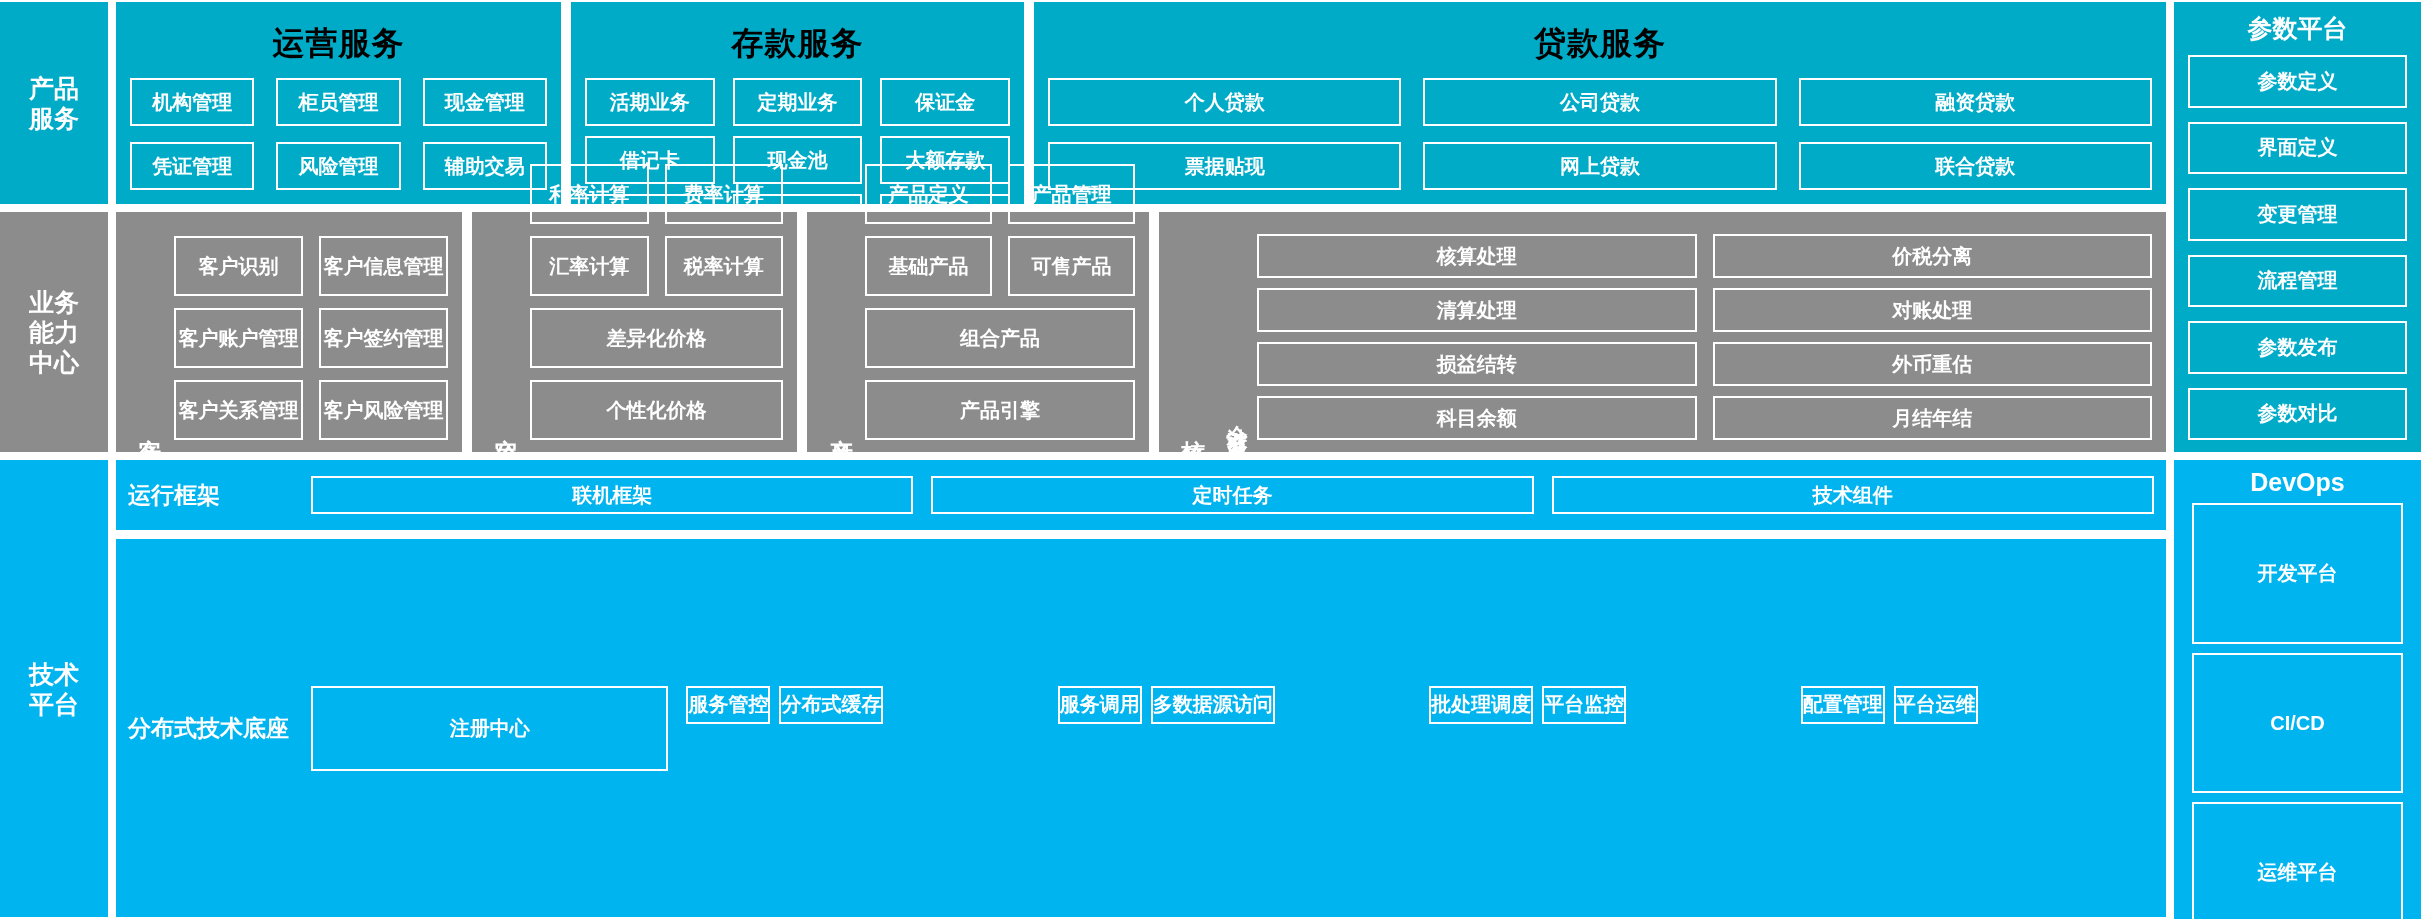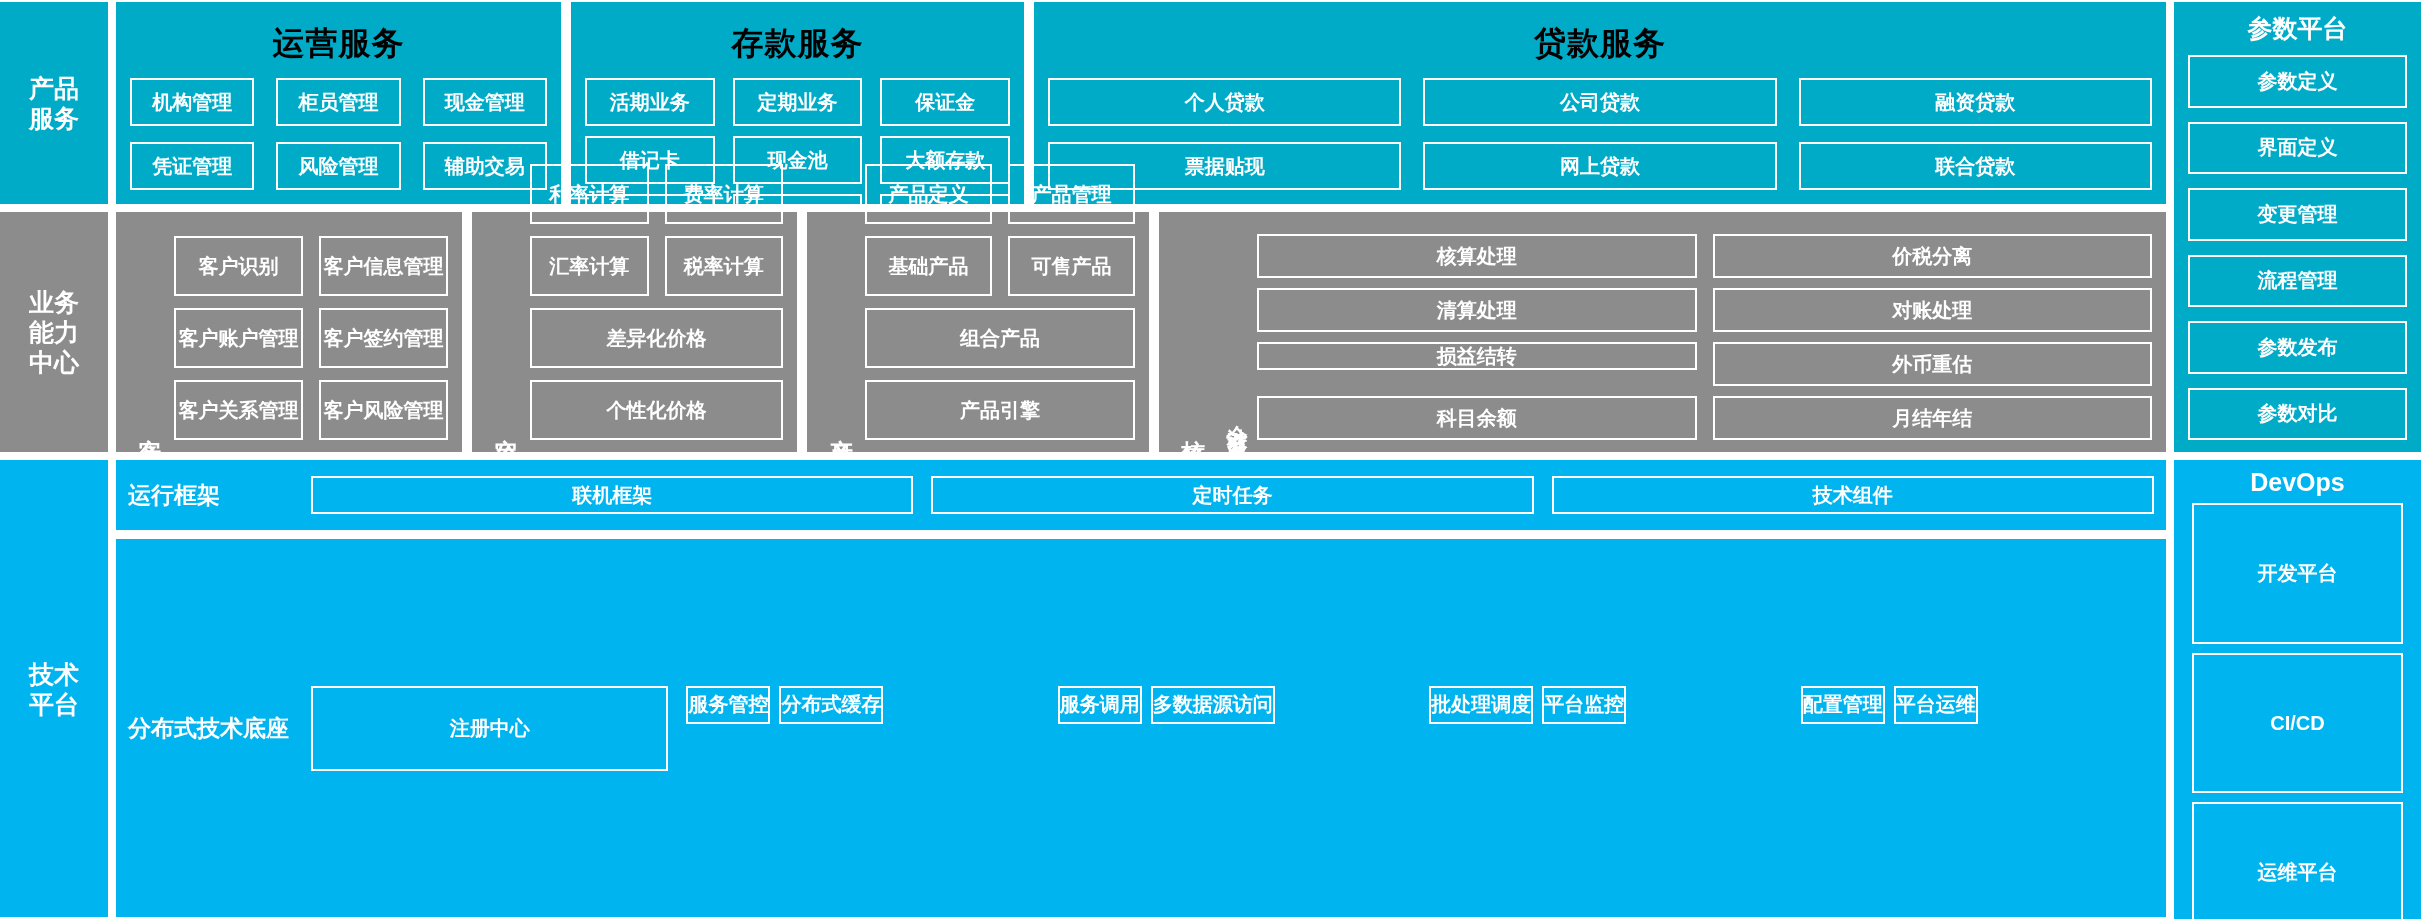--- a/index.html
+++ b/index.html
@@ -224,21 +224,21 @@
         <div class="vlabel">核算中心</div>
         <div class="vlabel-split">
           <div class="vlabel">会计引擎</div>
           <div class="vlabel">业务总账</div>
         </div>
         <div class="center-grid" style="gap:10px 16px;">
           <div class="cell" style="height:44px;">核算处理</div>
           <div class="cell" style="height:44px;">价税分离</div>
           <div class="cell" style="height:44px;">清算处理</div>
           <div class="cell" style="height:44px;">对账处理</div>
-          <div class="cell" style="height:28px;">损益结转</div>
+          <div class="cell" style="height:44px;">损益结转</div>
           <div class="cell" style="height:44px;">外币重估</div>
           <div class="cell" style="height:44px;">科目余额</div>
           <div class="cell" style="height:44px;">月结年结</div>
         </div>
       </div>
 
     </div>
   </div>
 
   <div class="band" style="top:460px; width:2166px; height:457px;">

